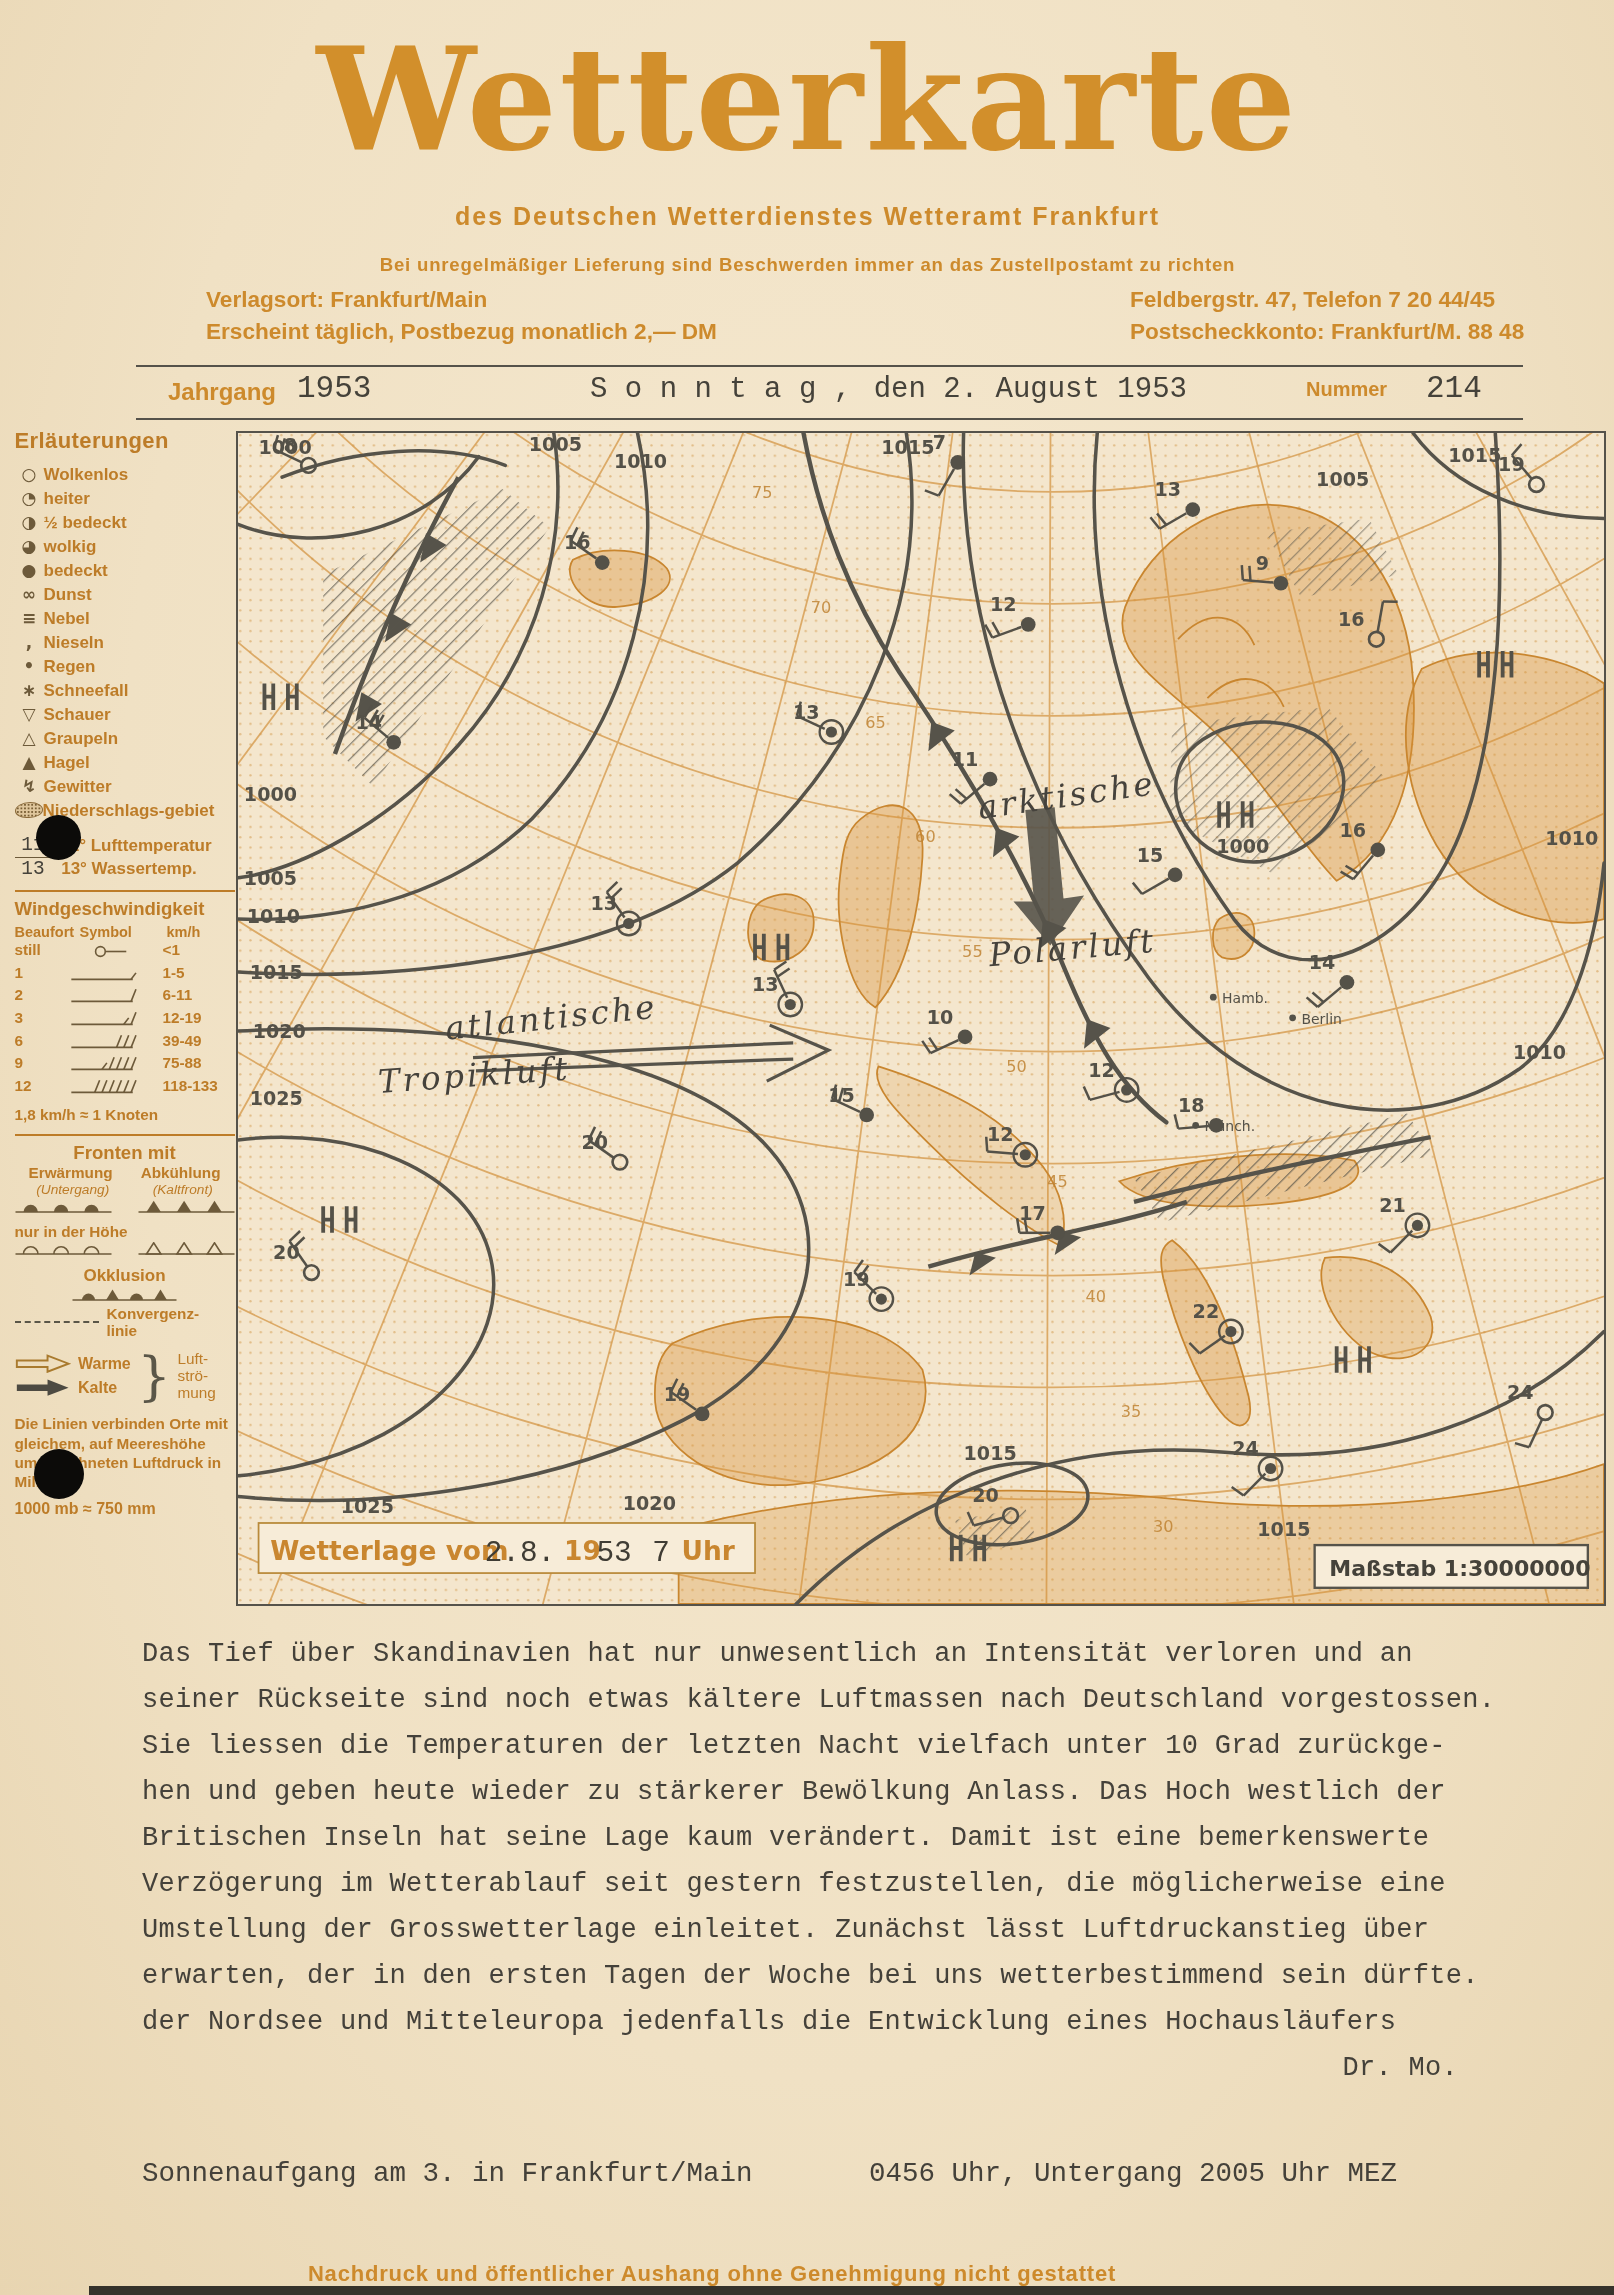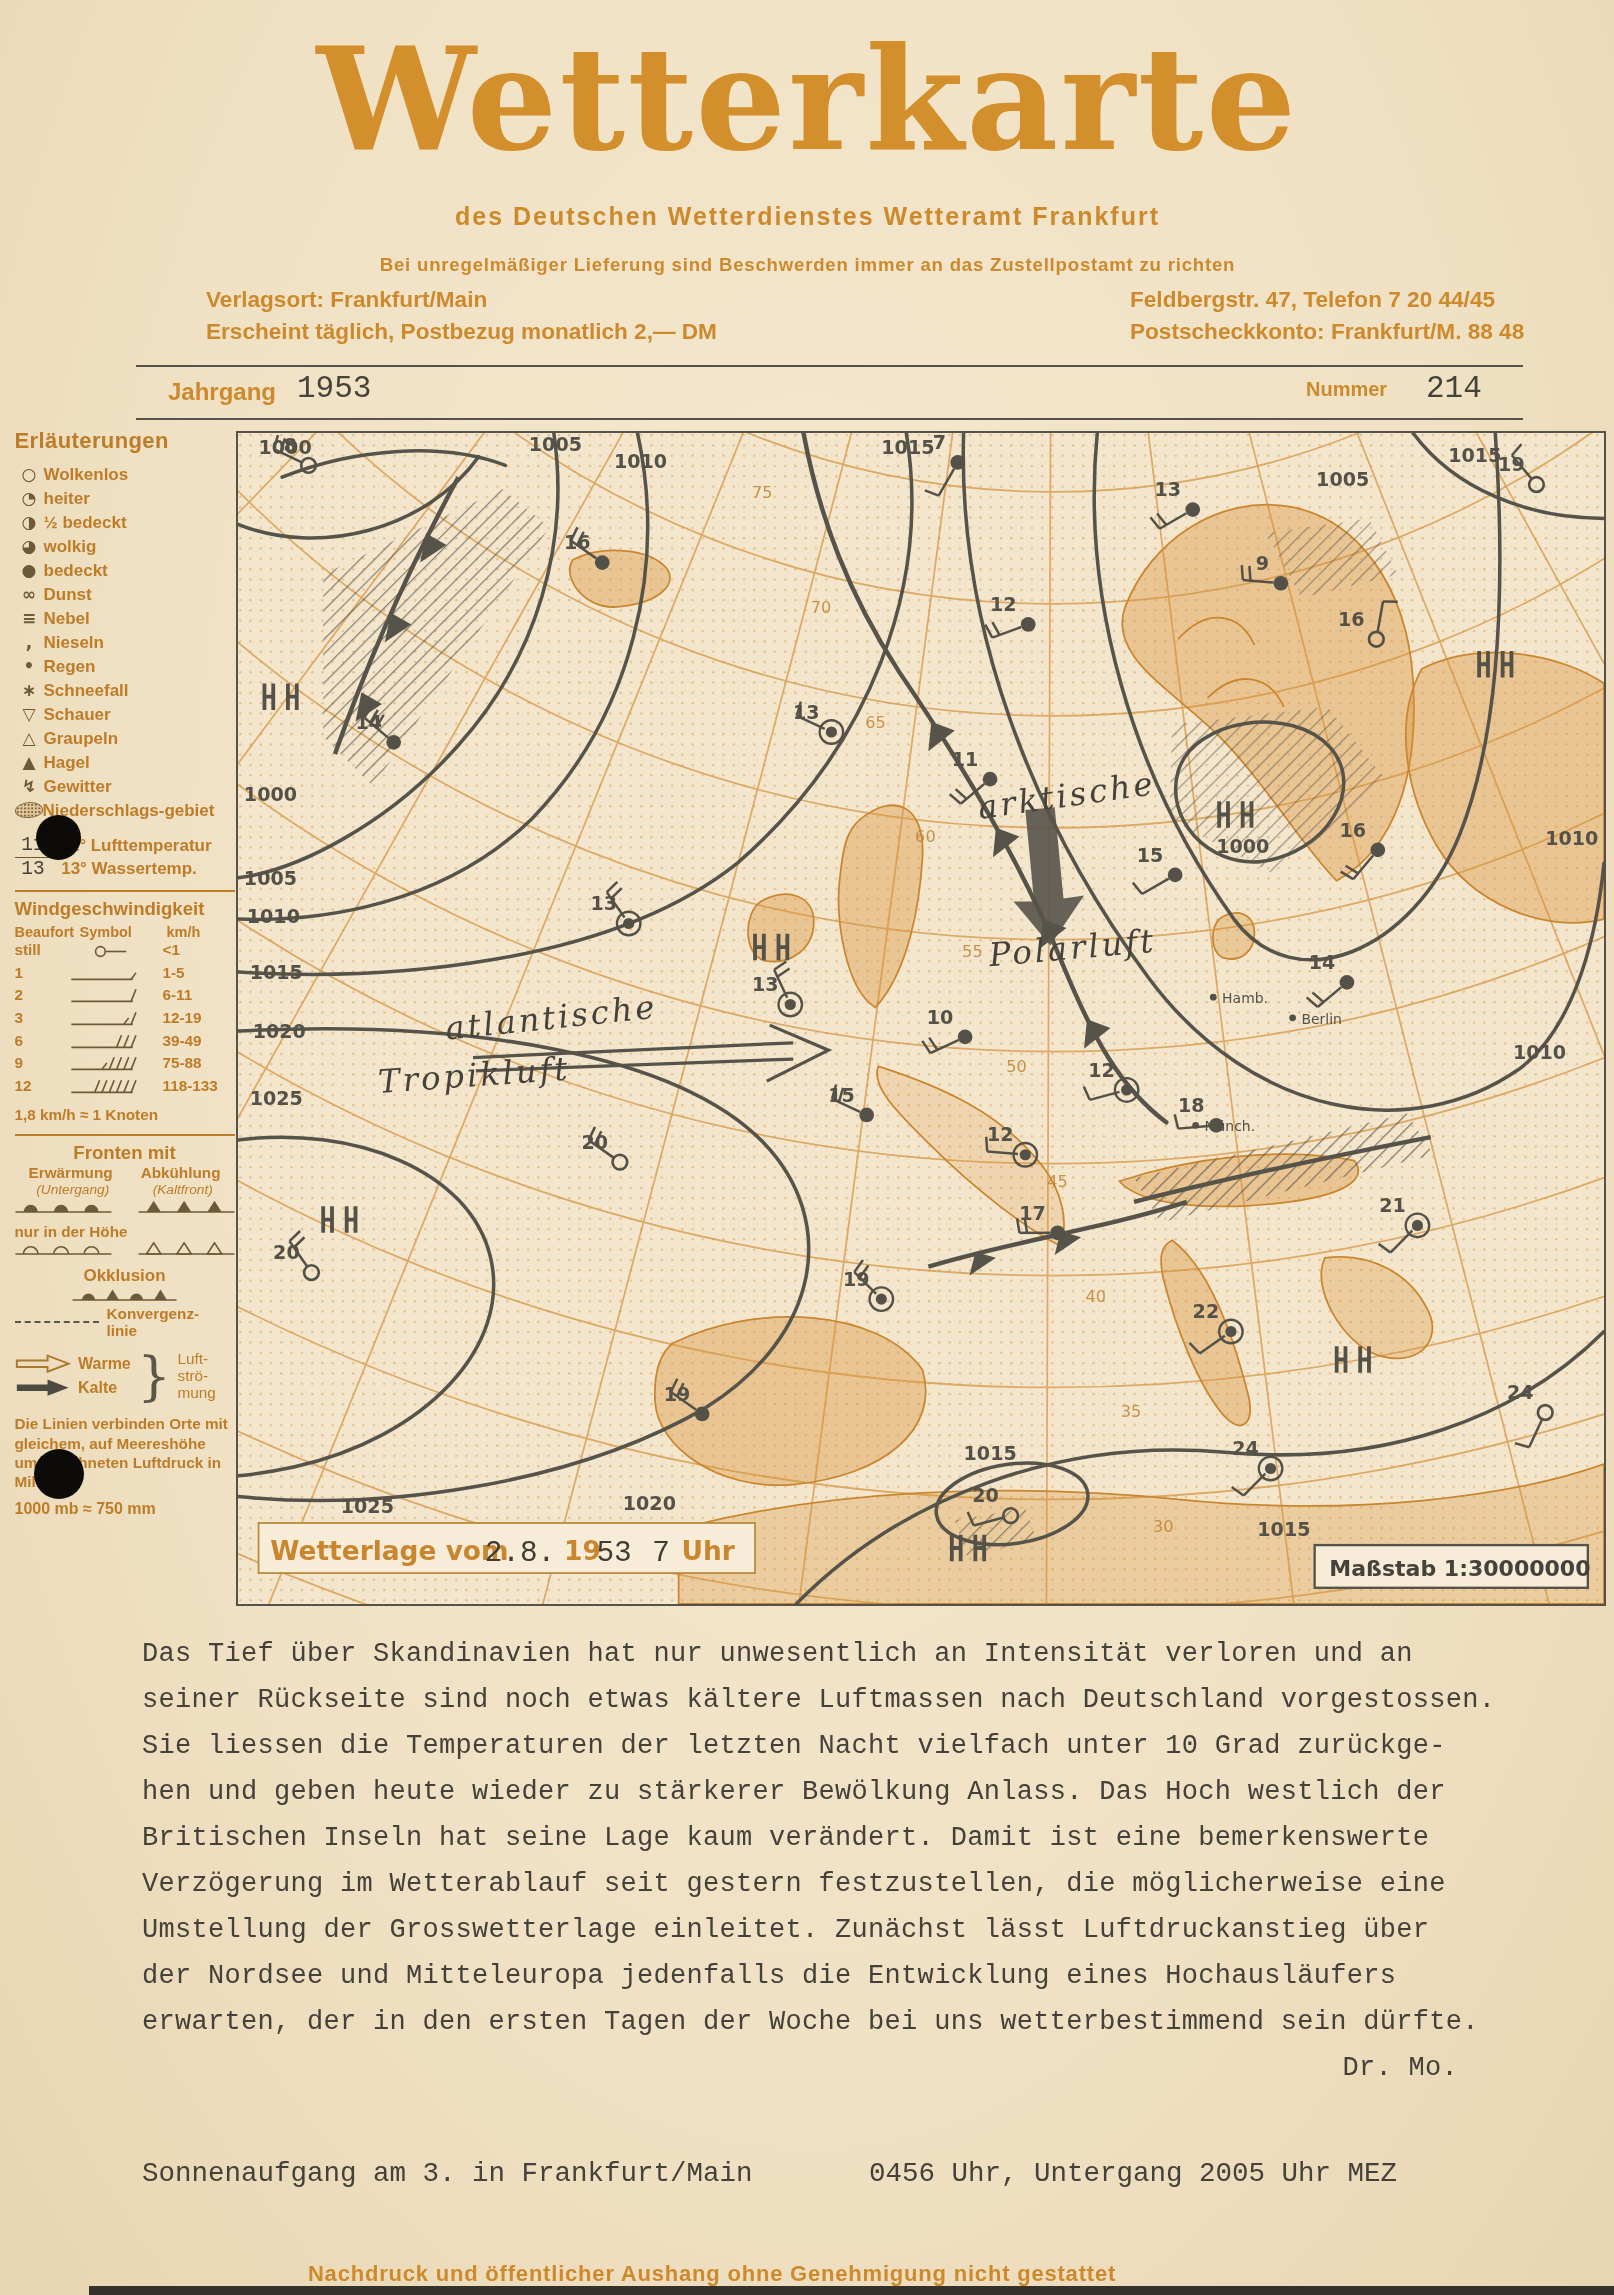--- a/index.html
+++ b/index.html
@@ -96,20 +96,23 @@
     <div>Erscheint täglich, Postbezug monatlich 2,— DM</div>
   </div>
   <div class="addr-block">
     <div>Feldbergstr. 47, Telefon 7 20 44/45</div>
     <div>Postscheckkonto: Frankfurt/M. 88 48</div>
   </div>
 
   <div class="rule" id="rule1"></div>
   <div class="jahrgang-label">Jahrgang</div>
   <div class="jahrgang-value">1953</div>
+  <div class="date-center">
+    <span class="day">S o n n t a g ,</span><span>den 2. August 1953</span>
+  </div>
   <div class="nummer-label">Nummer</div>
   <div class="nummer-value">214</div>
   <div class="rule" id="rule2"></div>
 
   <aside class="legend">
     <div class="leg-title">Erläuterungen</div>
     <div>
         <div class="sym-row">
           <span class="sym">○</span>
           <span class="sym-lbl">Wolkenlos</span>
@@ -726,22 +729,22 @@
   </div>
 
   <section class="report">
     <div class="line">Das Tief über Skandinavien hat nur unwesentlich an Intensität verloren und an</div>
     <div class="line">seiner Rückseite sind noch etwas kältere Luftmassen nach Deutschland vorgestossen.</div>
     <div class="line">Sie liessen die Temperaturen der letzten Nacht vielfach unter 10 Grad zurückge-</div>
     <div class="line">hen und geben heute wieder zu stärkerer Bewölkung Anlass. Das Hoch westlich der</div>
     <div class="line">Britischen Inseln hat seine Lage kaum verändert. Damit ist eine bemerkenswerte</div>
     <div class="line">Verzögerung im Wetterablauf seit gestern festzustellen, die möglicherweise eine</div>
     <div class="line">Umstellung der Grosswetterlage einleitet. Zunächst lässt Luftdruckanstieg über</div>
+    <div class="line">erwarten, der in den ersten Tagen der Woche bei uns wetterbestimmend sein dürfte.</div>
     <div class="line">der Nordsee und Mitteleuropa jedenfalls die Entwicklung eines Hochausläufers</div>
-    <div class="line">erwarten, der in den ersten Tagen der Woche bei uns wetterbestimmend sein dürfte.</div>
     <div class="line signature">Dr. Mo.</div>
   </section>
 
   <section class="almanac">
     <div class="alm-row">
       <span class="alm-left">Sonnenaufgang am 3. in Frankfurt/Main</span>
       <span class="alm-right">0456 Uhr, Untergang 2005 Uhr MEZ</span>
     </div>
   </section>
 

